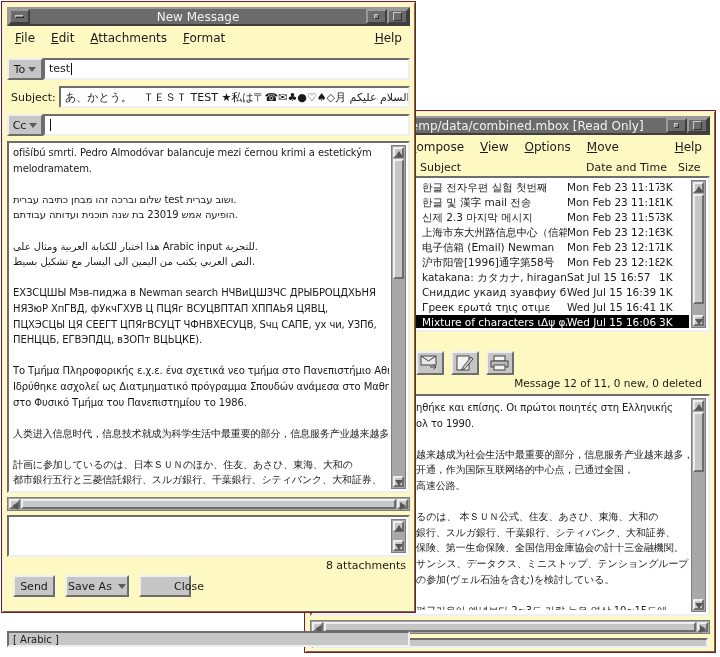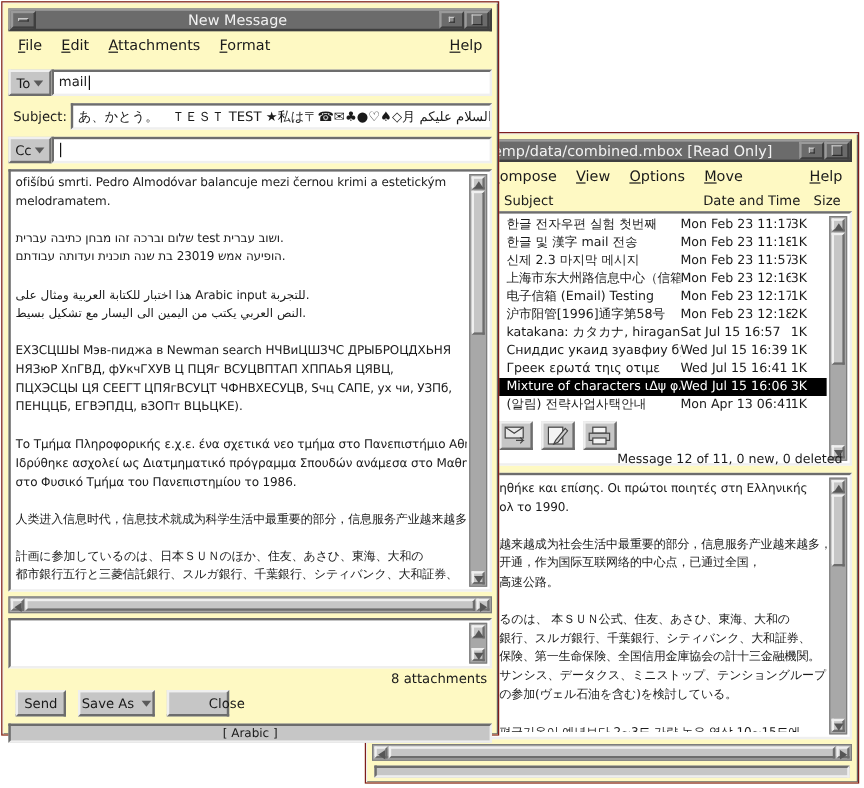--- a/index.html
+++ b/index.html
@@ -74,30 +74,30 @@
   #c-menu { top:21px; }
   #c-row-to { top:50px; } #c-row-subj { top:78px; } #c-row-cc { top:106px; }
   #c-body { top:134px; left:0; right:0; height:352px; }
   #c-hscroll { top:490px; left:0; right:0; }
   #c-attach { top:508px; left:0; right:0; height:42px; }
   #c-attach-status { position:absolute; top:552px; right:4px; font-size:11px; }
   #c-btnrow { position:absolute; top:568px; left:0; right:0; height:24px; }
   #c-send { position:absolute; left:6px; width:42px; }
   #c-saveas { position:absolute; left:58px; width:64px; gap:6px; }
   #c-close { position:absolute; left:132px; width:44px;padding-left:48px; }
-  #c-status { position:absolute; top:596px; left:0; right:0; height:16px;
-              font-size:10px; padding:1px 4px; background:#c6c6c6;text-align:center; }
+  #c-status { position:absolute; top:624px; left:0; right:0; height:16px;
+              font-size:10px; padding:1px 4px; background:#c6c6c6; }
 
   
   #mailbox-window { left:304px; top:110px; width:412px; height:543px; z-index:1; }
   #m-menu { top:21px; }
   #m-menu .lead-pad { width:90px; flex:0 0 auto; }
   #m-header { position:absolute; top:43px; left:2px; right:2px; height:17px; display:flex;
               font-size:11px; align-items:center; }
-  #m-list { position:absolute; top:60px; left:0; right:0; height:212px; }
+  #m-list { position:absolute; top:60px; left:0; right:0; height:156px; }
   .mrows { position:absolute; inset:2px 19px 2px 2px; overflow:hidden; font-size:10.5px; }
   .row { display:flex; height:15px; line-height:15px; align-items:center; }
   .col-subj { flex:1; padding-left:108px; white-space:nowrap; overflow:hidden; }
   .col-date { width:92px; white-space:nowrap; overflow:hidden; flex:0 0 auto; }
   .col-size { width:30px; flex:0 0 auto; }
   .row.selected { background:#000; color:#fff; }
   #m-toolbar { position:absolute; top:234px; left:0; right:0; height:26px; display:flex;
                align-items:center; gap:7px; padding-left:106px; }
   .tool-btn { width:28px; height:24px; display:flex; align-items:center; justify-content:center; }
   #m-statusline { position:absolute; top:261px; right:8px; font-size:10.5px; }
@@ -156,21 +156,21 @@
           <span class="col-subj">신제 2.3 마지막 메시지</span>
           <span class="col-date">Mon Feb 23 11:57</span>
           <span class="col-size">3K</span>
         </div>
         <div class="row">
           <span class="col-subj">上海市东大州路信息中心（信箱 (E-</span>
           <span class="col-date">Mon Feb 23 12:16</span>
           <span class="col-size">3K</span>
         </div>
         <div class="row">
-          <span class="col-subj">电子信箱 (Email) Testing</span>
+          <span class="col-subj">电子信箱 (Email) Newman</span>
           <span class="col-date">Mon Feb 23 12:17</span>
           <span class="col-size">1K</span>
         </div>
         <div class="row">
           <span class="col-subj">沪市阳管[1996]通字第58号</span>
           <span class="col-date">Mon Feb 23 12:18</span>
           <span class="col-size">2K</span>
         </div>
         <div class="row">
           <span class="col-subj">katakana: カタカナ, hiragana: ひら</span>
@@ -298,21 +298,21 @@
       <span class="menu-item">Format</span>
       <span class="menu-spacer"></span>
       <span class="menu-item">Help</span>
     </div>
 
     <div class="frow" id="c-row-to">
       <div class="addr-btn raised">
         <span>To</span>
         <span class="tri-down"></span>
       </div>
-      <div class="tfield sunken"><span>mail</span><span class="caret"></span></div>
+      <div class="tfield sunken"><span>test</span><span class="caret"></span></div>
     </div>
 
     <div class="frow" id="c-row-subj">
       <span class="flabel" style="width:52px;">Subject:</span>
       <div class="tfield sunken"><span>あ、かとう。　ＴＥＳＴ TEST ★私は〒☎✉♣●♡♠◇月 السلام عليكم</span></div>
     </div>
 
     <div class="frow" id="c-row-cc">
       <div class="addr-btn raised">
         <span>Cc</span>

